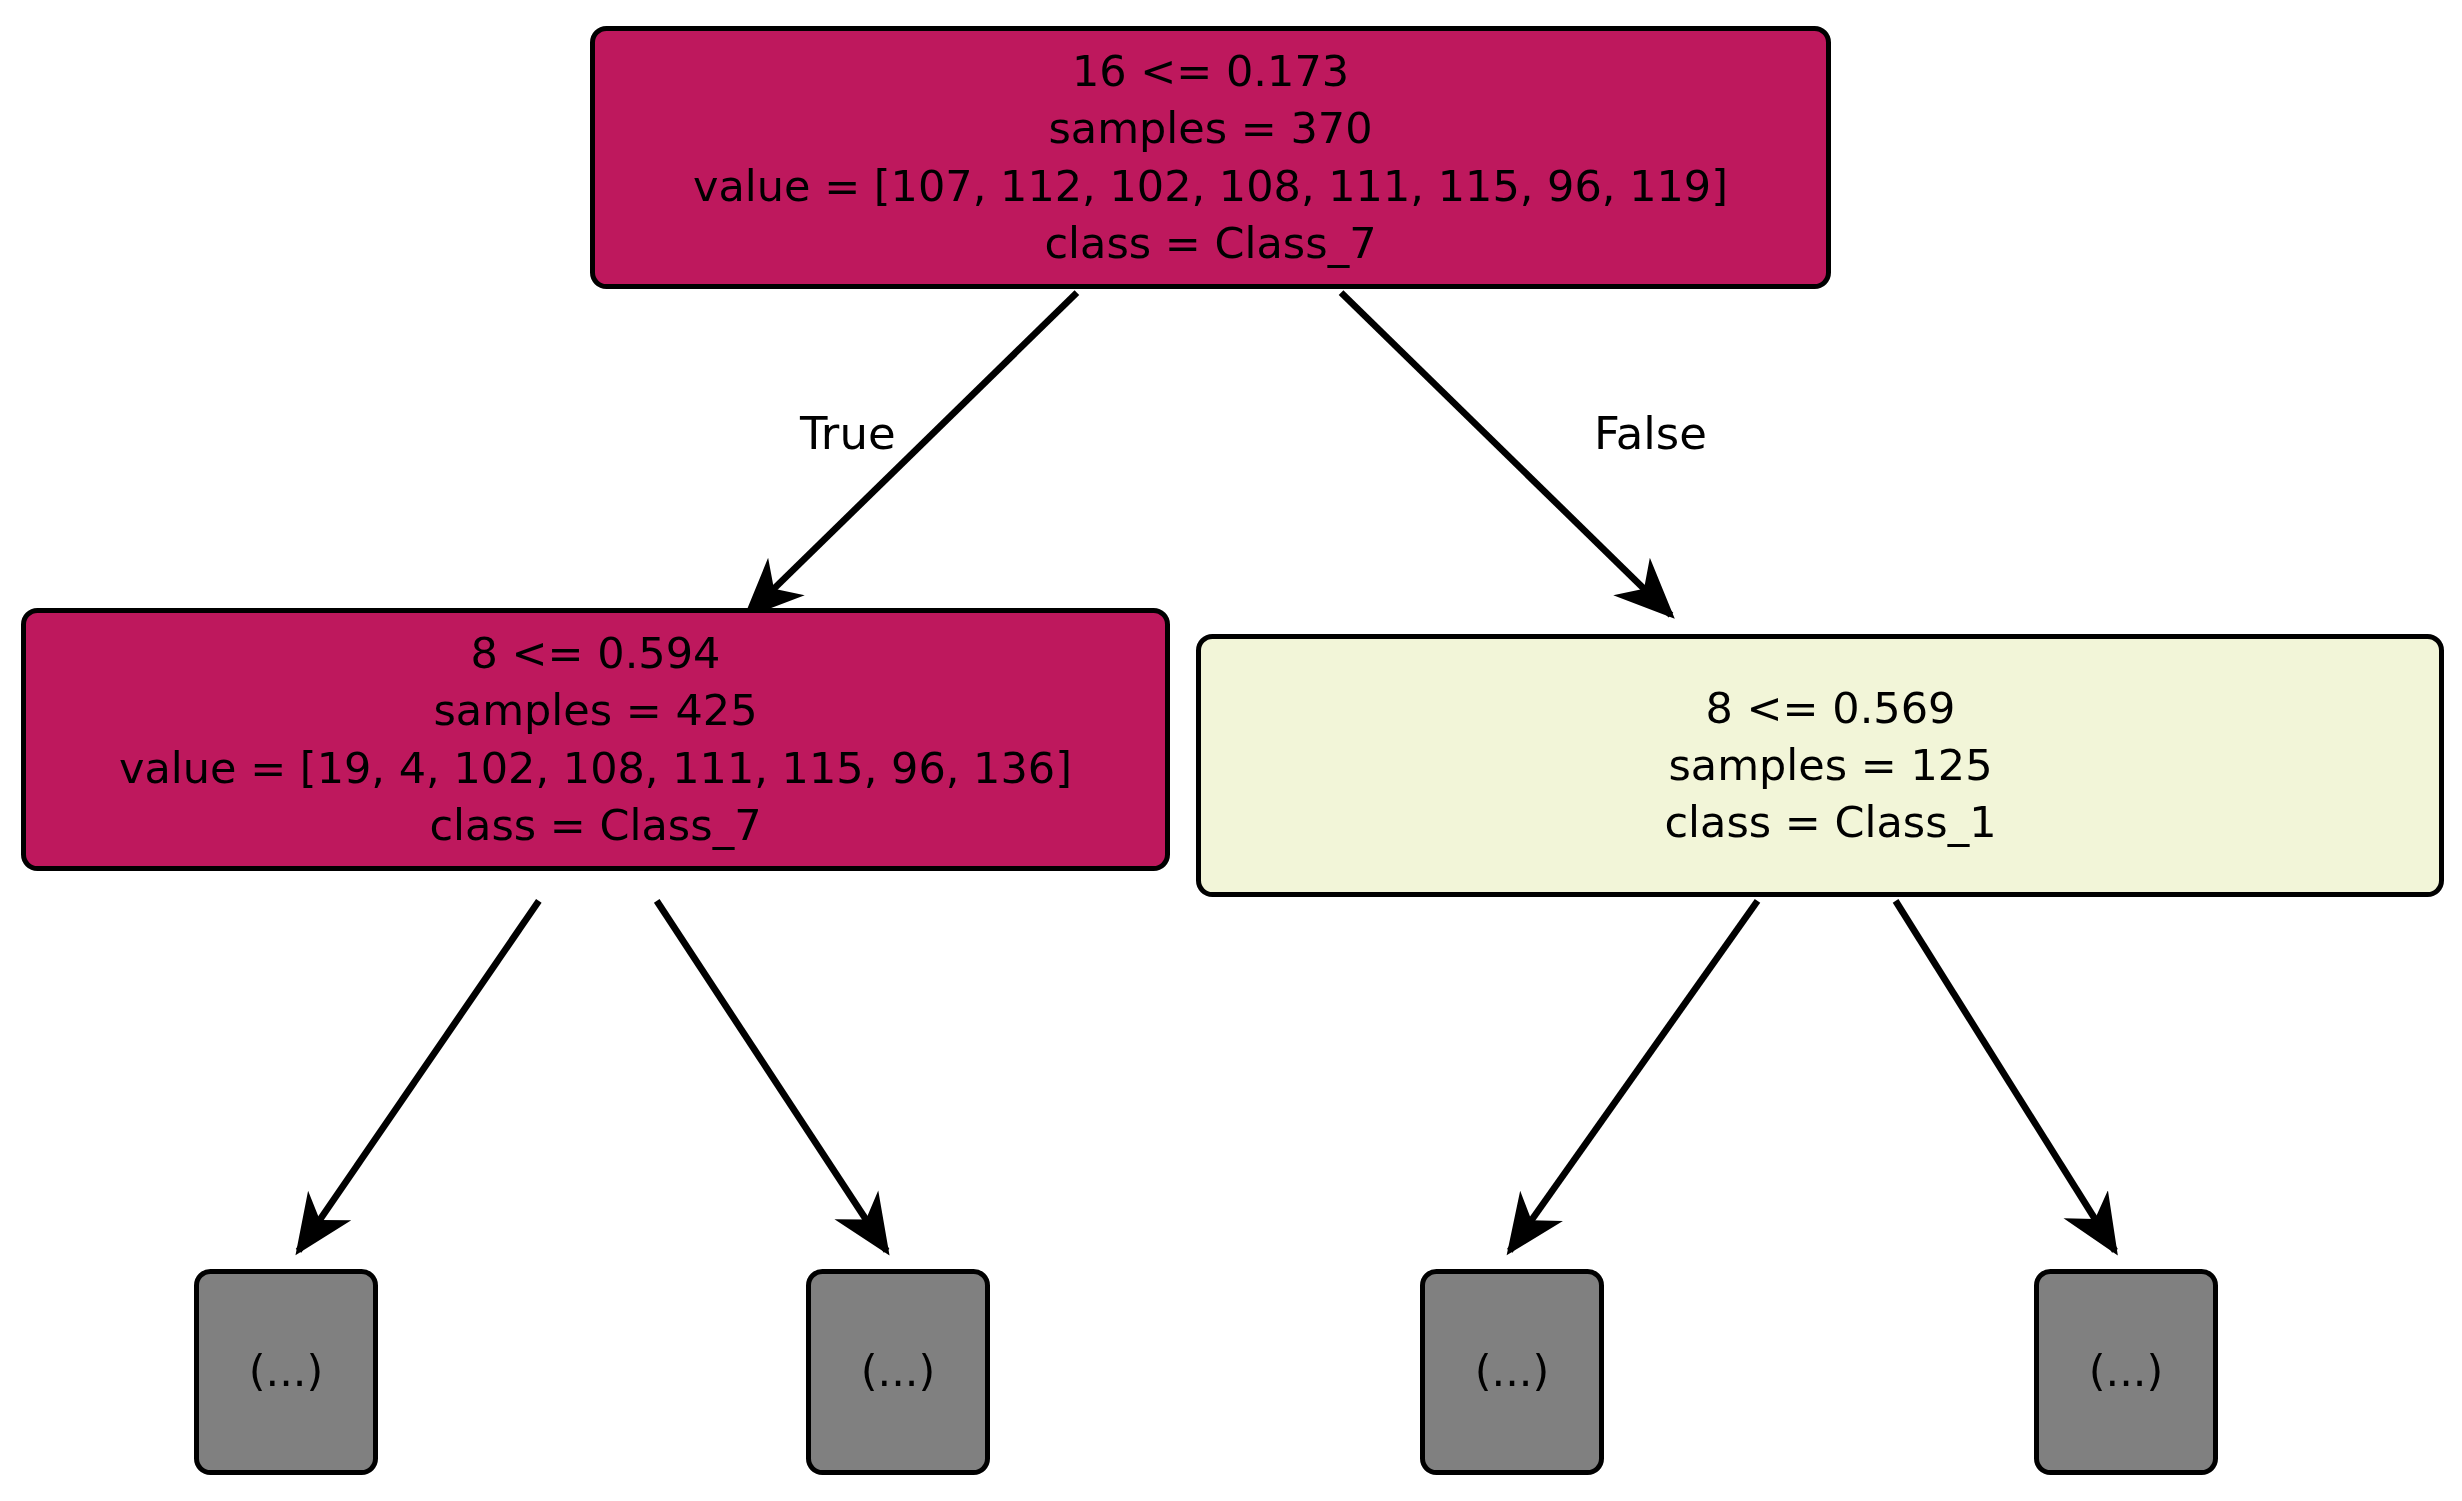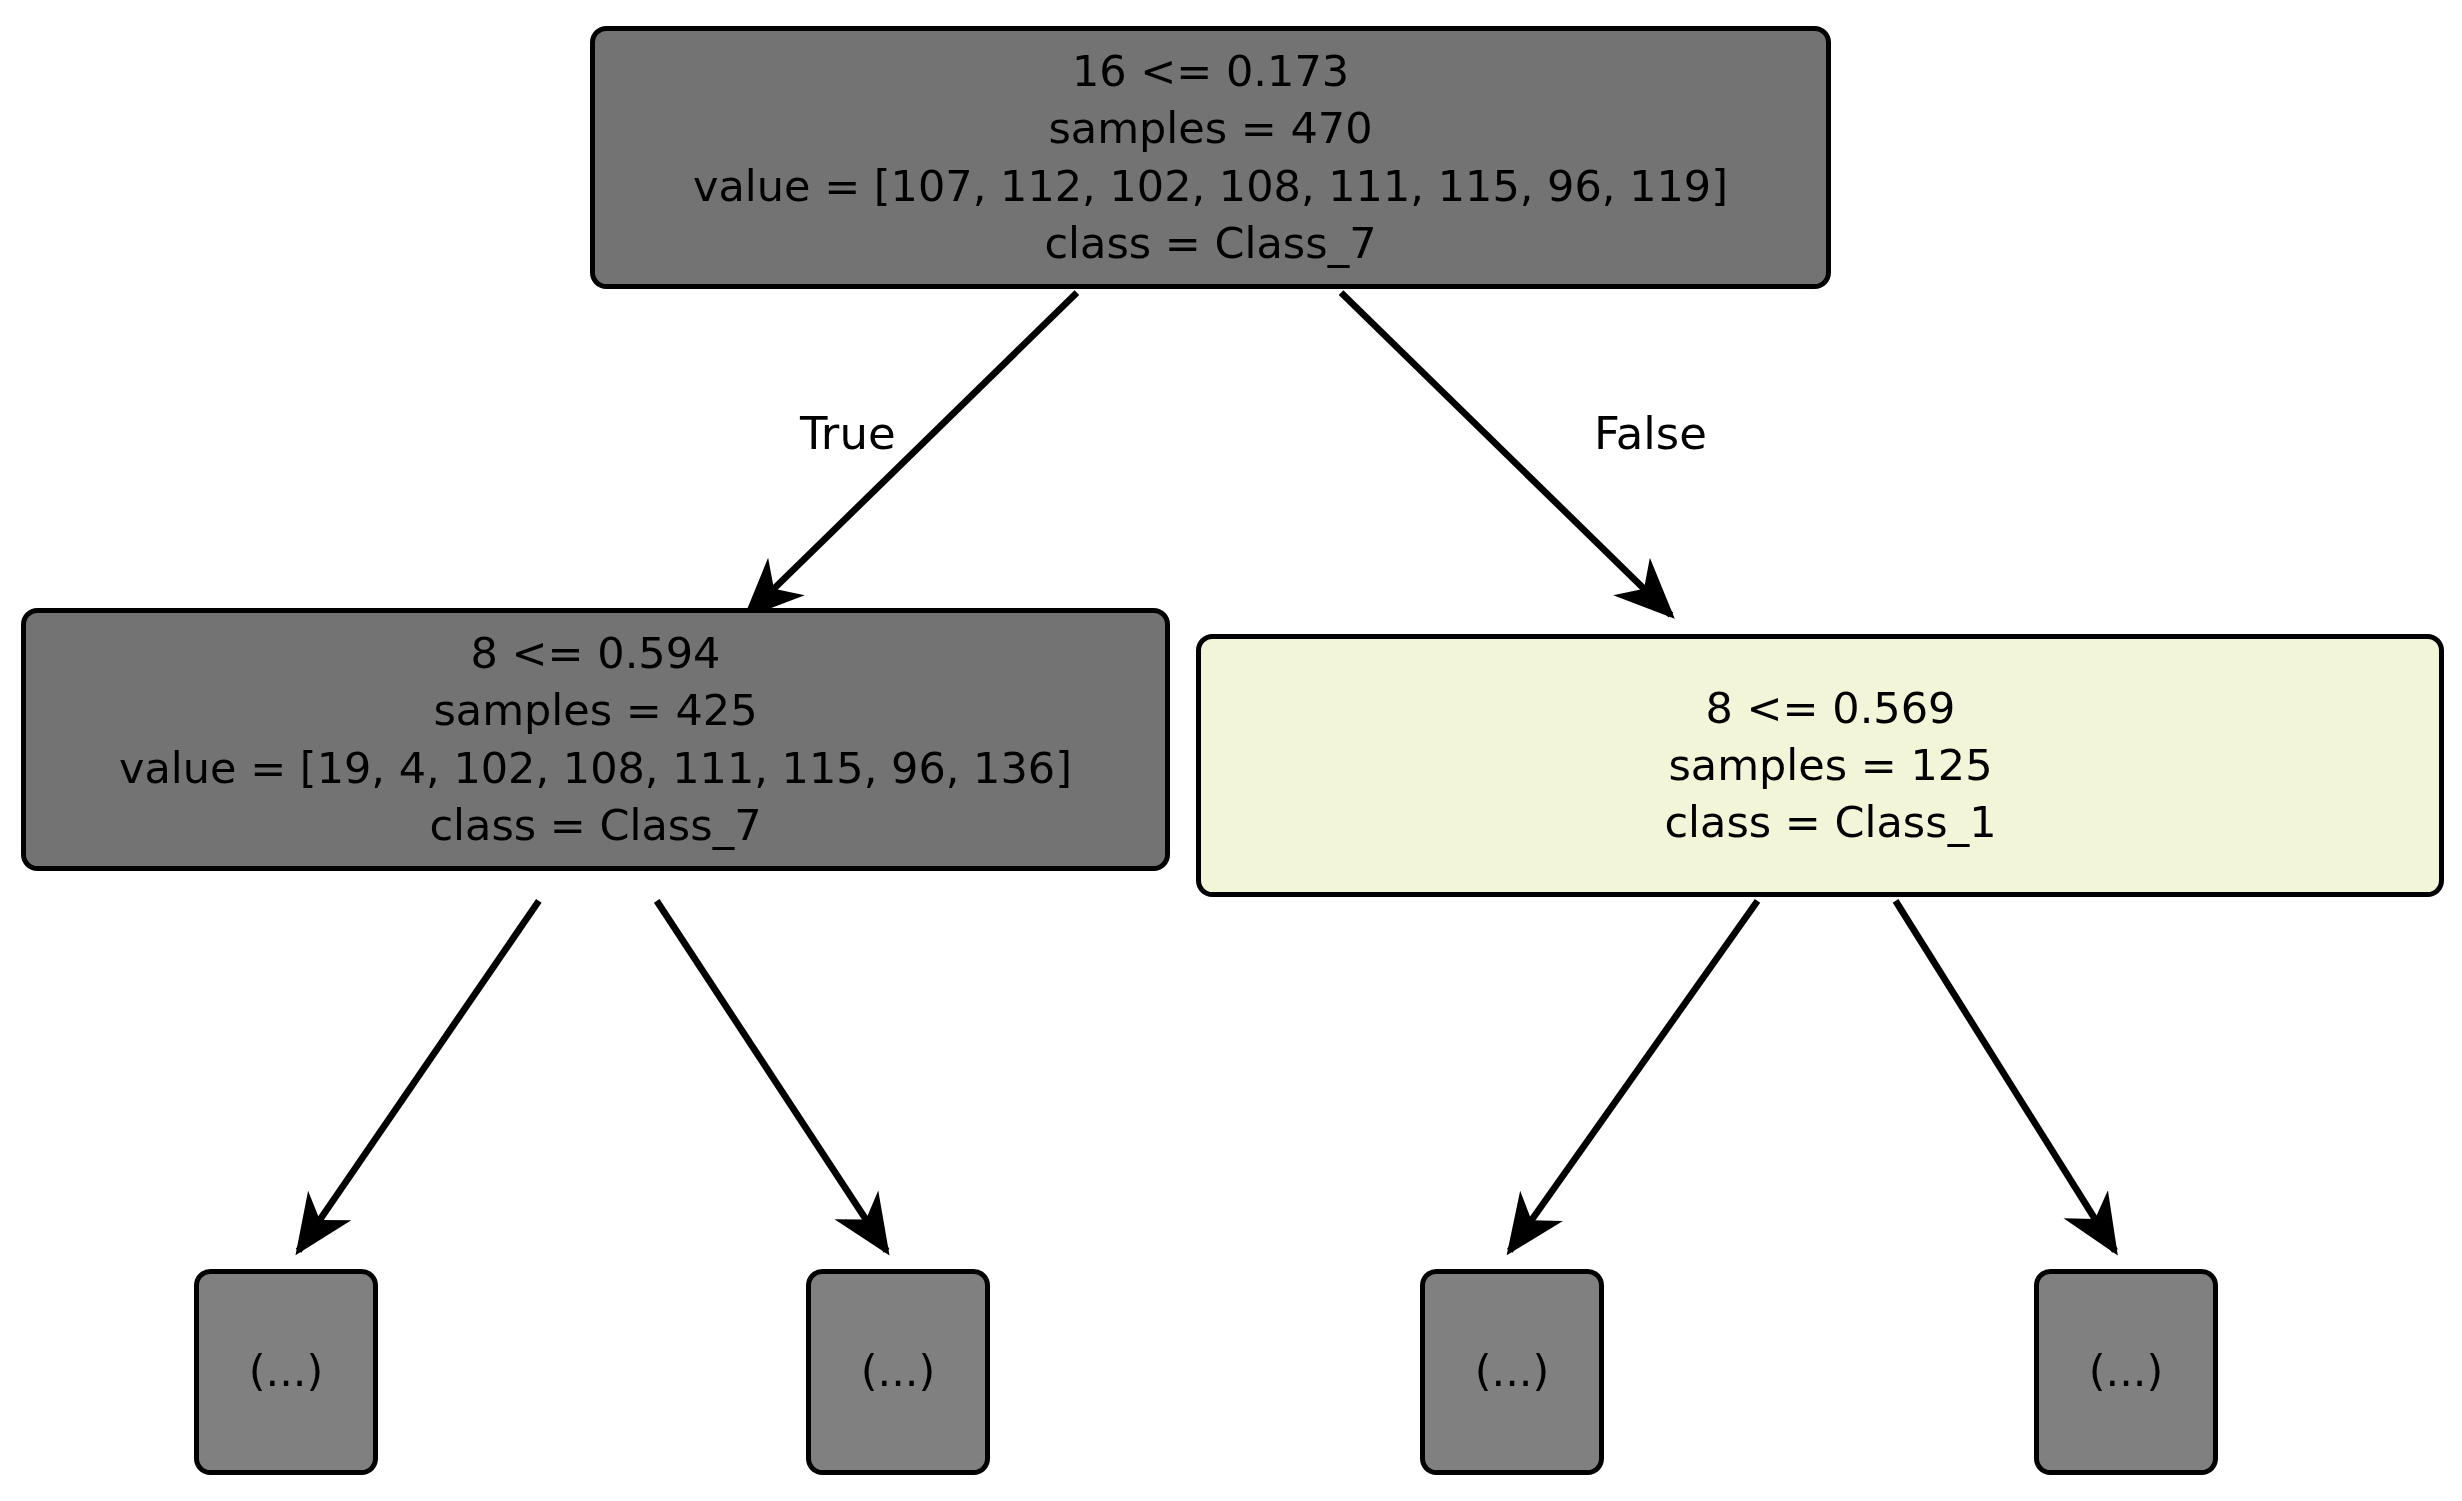--- a/index.html
+++ b/index.html
@@ -22,21 +22,21 @@
     left: 0;
     top: 0;
     width: 2462px;
     height: 1501px;
   }
   .node {
     position: absolute;
     box-sizing: border-box;
     border: 5.2px solid #000000;
     border-radius: 16.4px;
-    background: #737373;
+    background: #be185d;
     display: flex;
     flex-direction: column;
     align-items: center;
     justify-content: center;
     z-index: 5;
   }
   .node .line {
     font-size: 43px;
     line-height: 1.33;
     color: #000000;
@@ -99,21 +99,21 @@
 
     <line x1="880" y1="1207" x2="1188" y2="1676" stroke="#000000" stroke-width="9" marker-end="url(#arrowhead)"></line>
 
     <line x1="2355" y1="1207" x2="2023" y2="1676" stroke="#000000" stroke-width="9" marker-end="url(#arrowhead)"></line>
 
     <line x1="2540" y1="1207" x2="2834" y2="1676" stroke="#000000" stroke-width="9" marker-end="url(#arrowhead)"></line>
   </svg>
 
   <div class="node" id="node-root">
     <div class="line">16 &lt;= 0.173</div>
-    <div class="line">samples = 470</div>
+    <div class="line">samples = 370</div>
     <div class="line">value = [107, 112, 102, 108, 111, 115, 96, 119]</div>
     <div class="line">class = Class_7</div>
   </div>
 
   <div class="node" id="node-left">
     <div class="line">8 &lt;= 0.594</div>
     <div class="line">samples = 425</div>
     <div class="line">value = [19, 4, 102, 108, 111, 115, 96, 136]</div>
     <div class="line">class = Class_7</div>
   </div>

